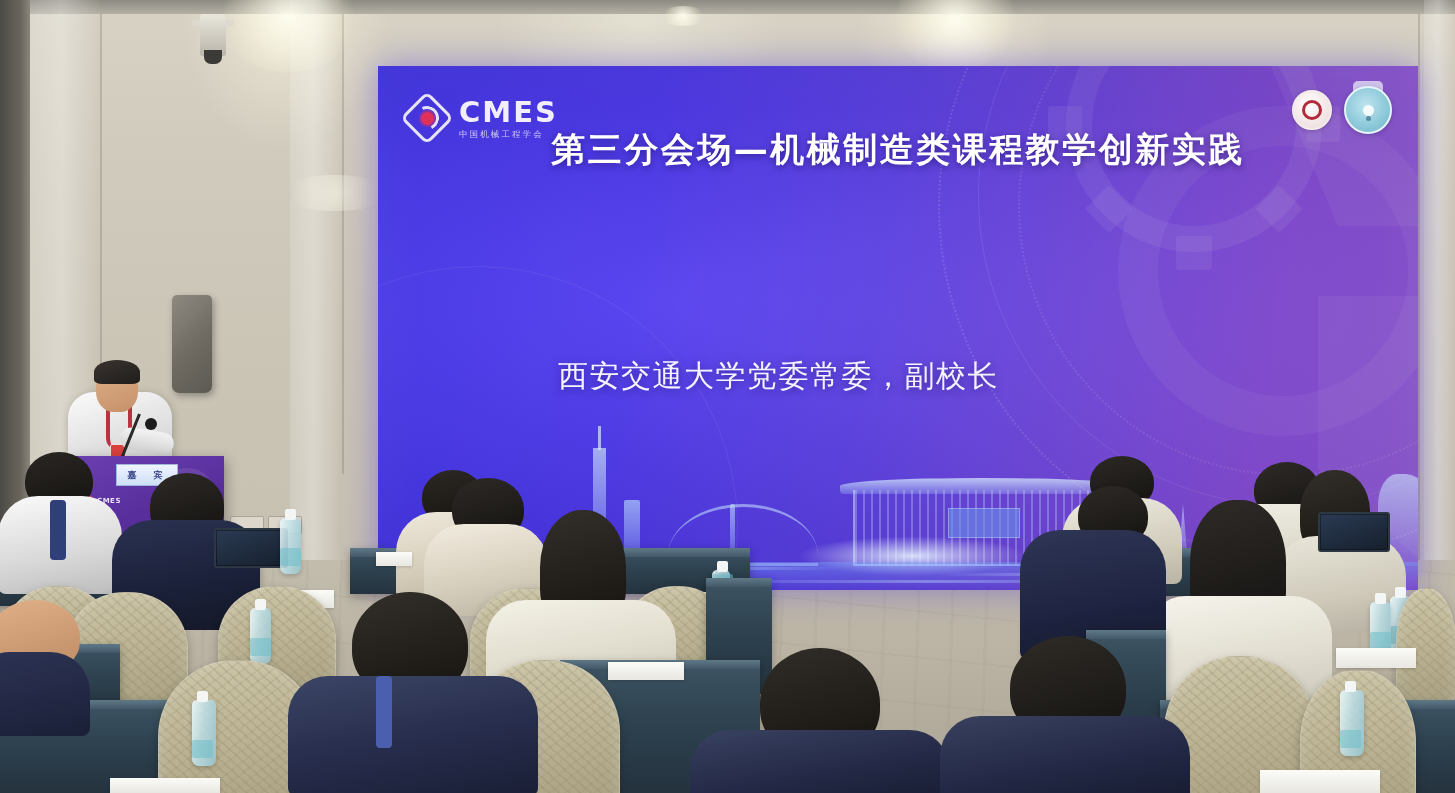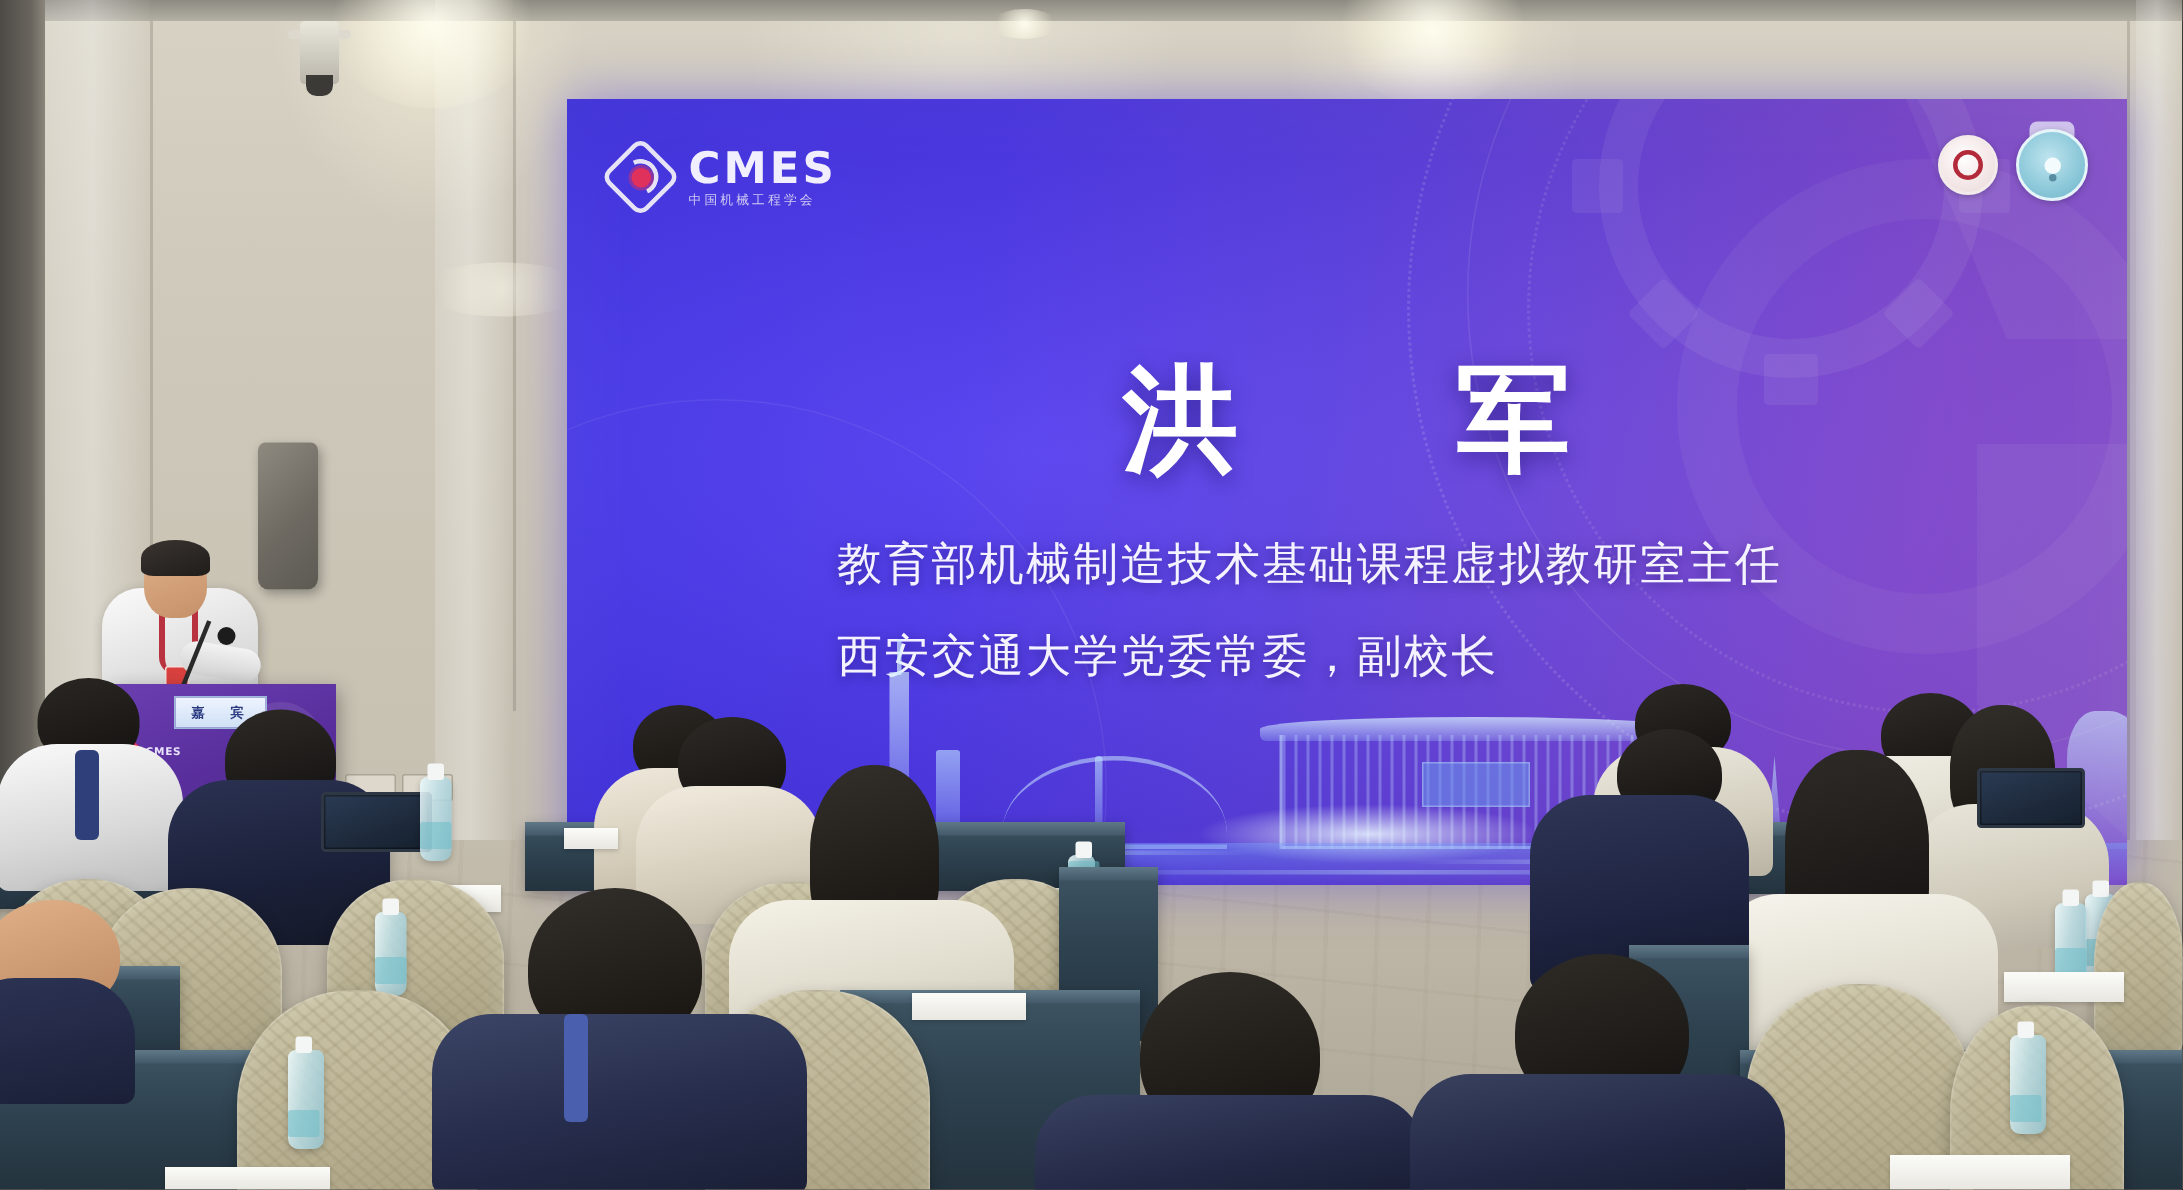--- a/index.html
+++ b/index.html
@@ -361,24 +361,23 @@
     </div>
 
     <div class="logo-seal">
         <i></i>
       </div>
     <div class="logo-crown"></div>
     <div class="logo-emblem">
         <i></i>
       </div>
 
-    <div class="scr-name">洪　军</div>
+    <div class="scr-title">第三分会场—机械制造类课程教学创新实践</div>
 
     <div class="scr-lines">
-      <div class="scr-line">教育部机械制造技术基础课程虚拟教研室主任</div>
       <div class="scr-line">西安交通大学党委常委，副校长</div>
     </div>
 
     <div class="skyline">
       <div class="sky-tower"></div>
       <div class="sky-item" style="left:246px; width:16px; height:64px;"></div>
       <div class="sky-bridge"></div>
       <div class="sky-item" style="left:352px; width:5px; height:60px;"></div>
       <div class="sky-roof"></div>
       <div class="sky-hall"></div>

